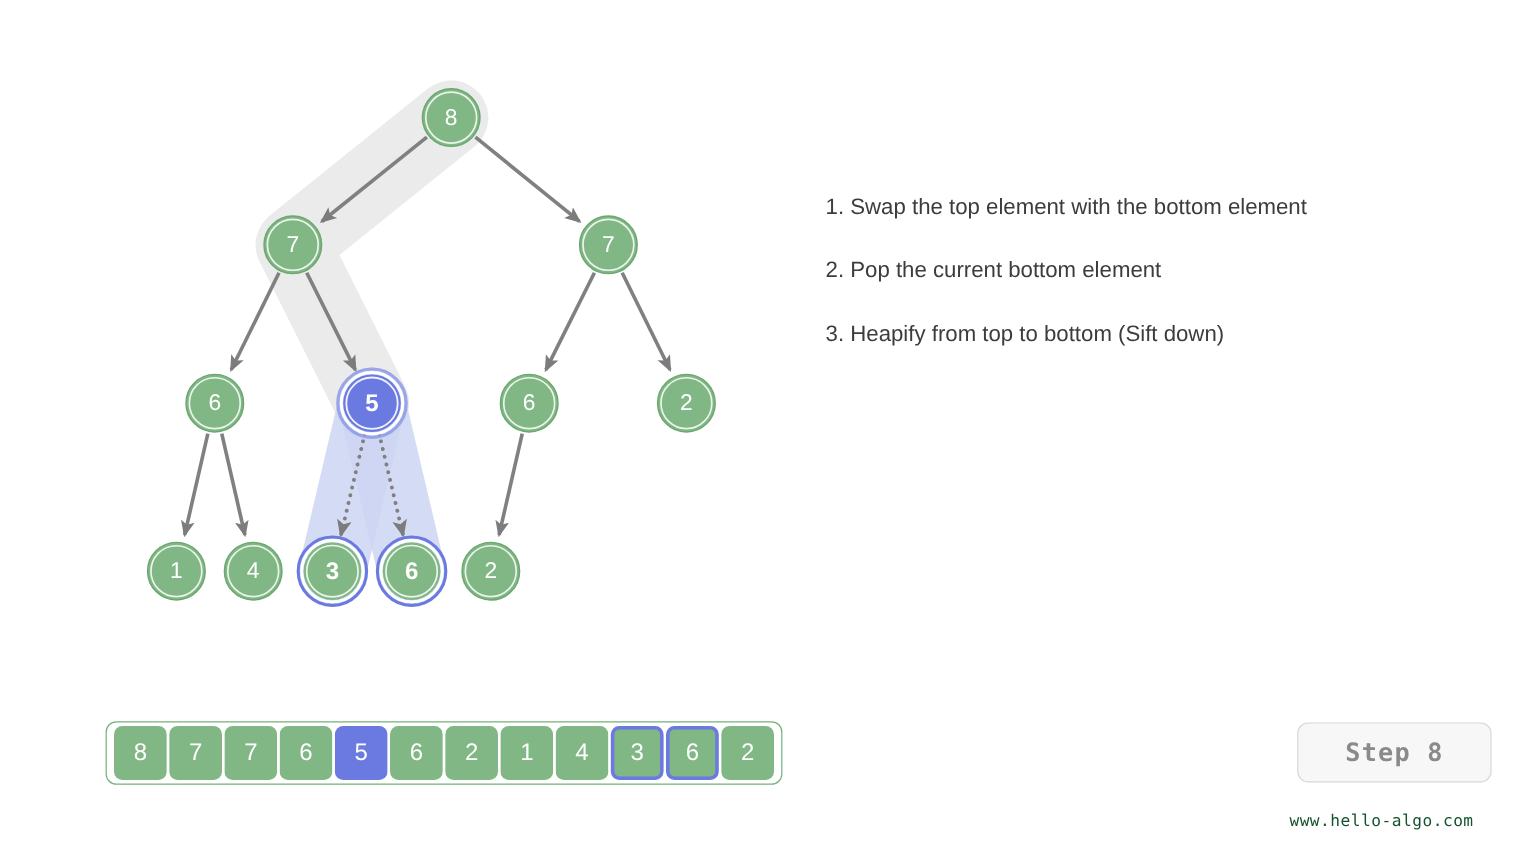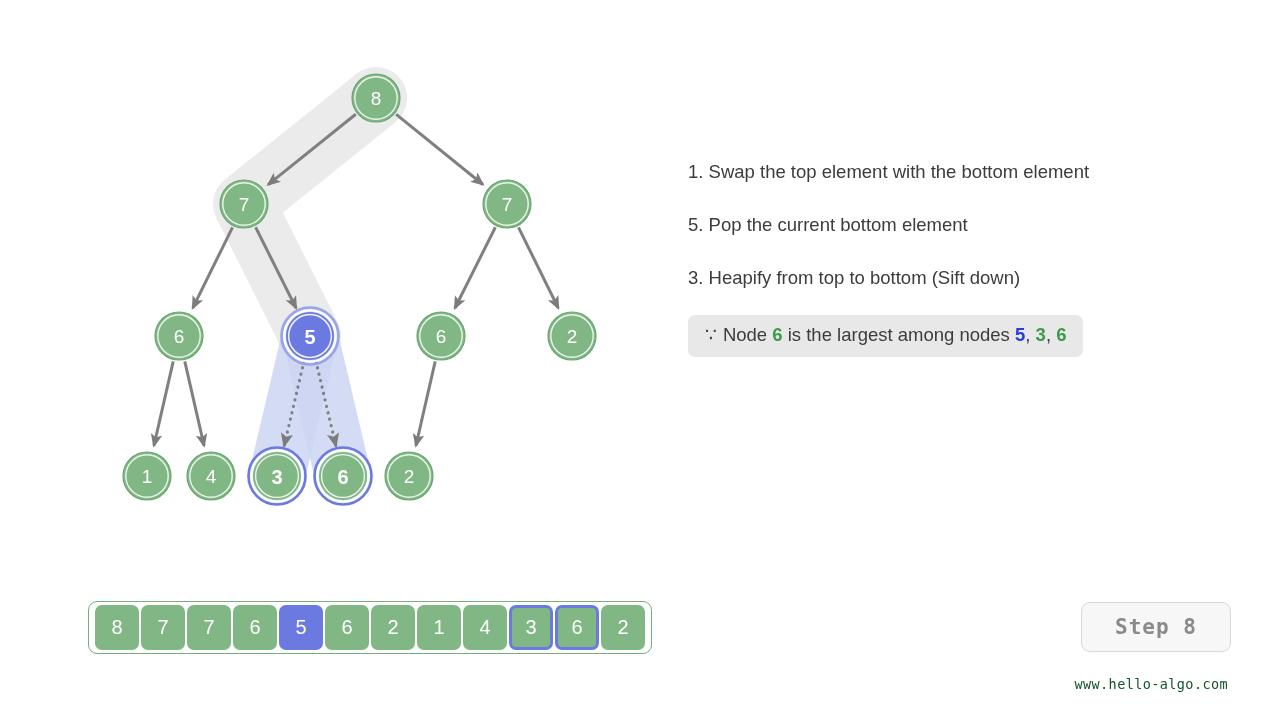--- a/index.html
+++ b/index.html
@@ -82,21 +82,21 @@
     box-sizing: border-box;
     border: 3px solid transparent;
   }
   .cell.sel  { background: #6b7ae0; }
   .cell.ring { border-color: #6b7ae0; }
 
   
   #step-badge {
     position: absolute;
     left: 1081px; top: 602px;
-    width: 150px; height: 50px;
+    width: 162px; height: 50px;
     border: 1px solid #d8d8d8;
     border-radius: 9px;
     background: #f7f7f7;
     color: #8a8a8a;
     font-family: "DejaVu Sans Mono", monospace;
     font-size: 21px;
     font-weight: bold;
     letter-spacing: 1px;
     display: flex;
     align-items: center;
@@ -211,30 +211,23 @@
           <circle cx="409" cy="476" r="21.2" fill="none" stroke="#ffffff" stroke-width="1.4" opacity="0.85"></circle>
           <text x="409" y="476.5" text-anchor="middle" dominant-baseline="central" fill="#ffffff" font-size="19" font-family="&quot;Liberation Sans&quot;, sans-serif" font-weight="normal">2</text>
         </g>
       </g>
   </svg>
 </div>
 
 <div id="info-panel">
 
   <p class="step-line">1. Swap the top element with the bottom element</p>
-  <p class="step-line">5. Pop the current bottom element</p>
+  <p class="step-line">2. Pop the current bottom element</p>
   <p class="step-line">3. Heapify from top to bottom (Sift down)</p>
 
-  <div id="reason-box">
-    <span class="tok-why">∵</span>
-    <span>Node</span>
-    <span class="tok-green">6</span>
-    <span>is the largest among nodes</span>
-    <span class="tok-blue">5</span><span>, </span><span class="tok-green">3</span><span>, </span><span class="tok-green">6</span>
-  </div>
 </div>
 
 <div id="array-view">
     <div class="cell">8</div>
     <div class="cell">7</div>
     <div class="cell">7</div>
     <div class="cell">6</div>
     <div class="cell sel">5</div>
     <div class="cell">6</div>
     <div class="cell">2</div>

